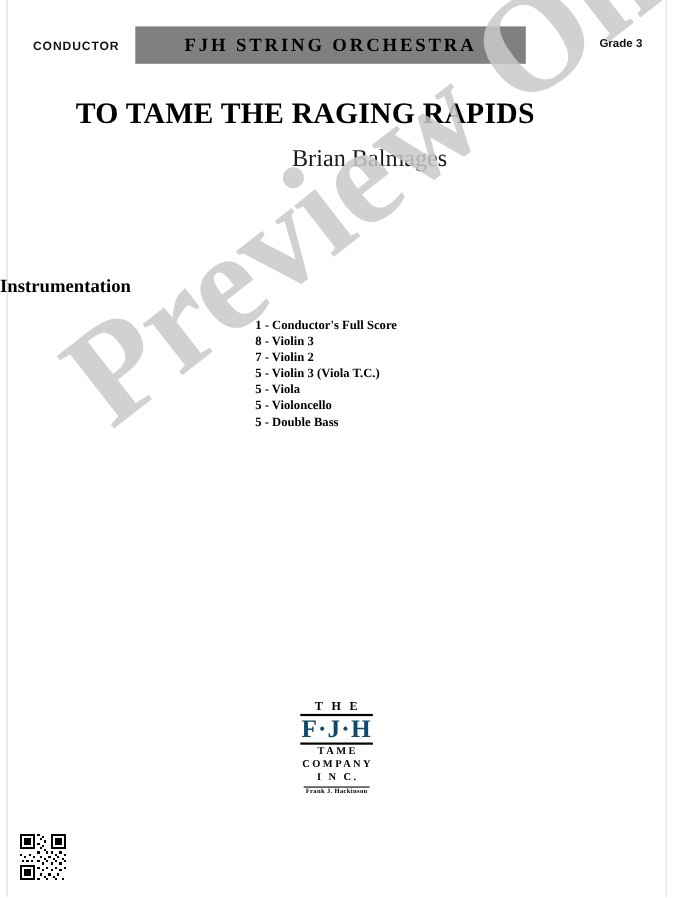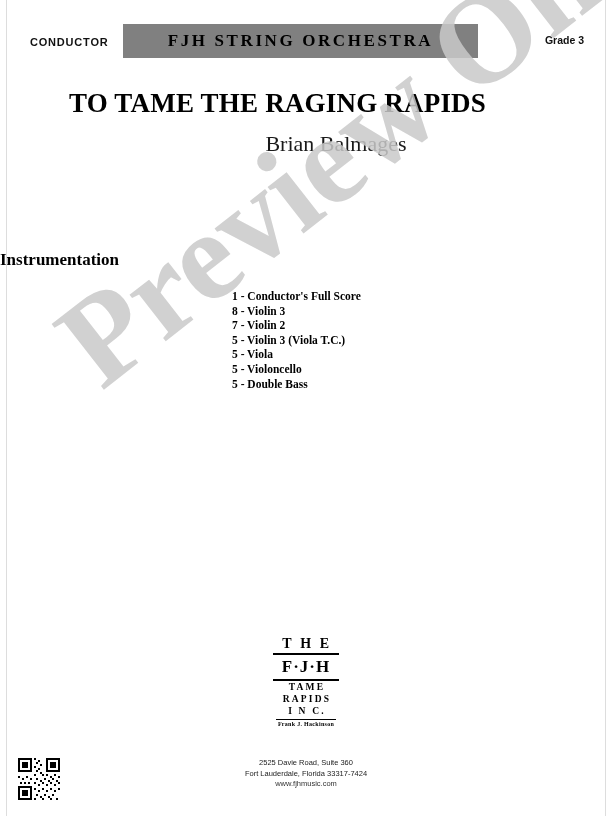--- a/index.html
+++ b/index.html
@@ -139,34 +139,34 @@
     width: 68px;
     text-align: center;
   }
   .logo .bar {
     height: 2px;
     background: #000000;
     margin: 0 auto;
   }
   .logo-the {
     font-family: "Liberation Serif", serif;
-    font-size: 14px;
+    font-size: 11px;
     letter-spacing: 2.6px;
     font-weight: bold;
     color: #000;
     margin-bottom: 1px;
     padding-left: 2px;
   }
   .logo-fjh {
     font-family: "Liberation Serif", serif;
-    font-size: 17px;
+    font-size: 23px;
     font-weight: bold;
     letter-spacing: 1px;
     line-height: 24px;
-    color: #000000;
+    color: #0c4a6e;
   }
   .logo-word {
     font-family: "Liberation Serif", serif;
     font-size: 9.5px;
     font-weight: bold;
     letter-spacing: 2.2px;
     line-height: 12px;
     color: #000;
     padding-left: 2px;
   }
@@ -252,31 +252,26 @@
     <div>5 - Violoncello</div>
     <div>5 - Double Bass</div>
   </div>
 
   <div class="logo">
     <div class="logo-the">T H E</div>
     <div class="bar" style="width:66px;"></div>
     <div class="logo-fjh">F·J·H</div>
     <div class="bar" style="width:66px;"></div>
     <div class="logo-word">TAME</div>
-    <div class="logo-word">RAPIDS</div>
+    <div class="logo-word">COMPANY</div>
     <div class="logo-word">I N C.</div>
     <div class="bar" style="width:60px;margin-top:2px;height:1px;"></div>
     <div class="logo-founder">Frank J. Hackinson</div>
   </div>
 
-  <div class="address">
-    <div>2525 Davie Road, Suite 360</div>
-    <div>Fort Lauderdale, Florida 33317-7424</div>
-    <div class="web">www.fjhmusic.com</div>
-  </div>
 
   <svg class="qr" viewBox="0 0 21 21" shape-rendering="crispEdges">
     <rect width="21" height="21" fill="#ffffff"></rect>
     <g fill="#000000">
       <rect x="0" y="0" width="7" height="1"></rect>
         <rect x="0" y="6" width="7" height="1"></rect>
       <rect x="0" y="0" width="1" height="7"></rect>
         <rect x="6" y="0" width="1" height="7"></rect>
       <rect x="2" y="2" width="3" height="3"></rect>
       <rect x="14" y="0" width="7" height="1"></rect>

